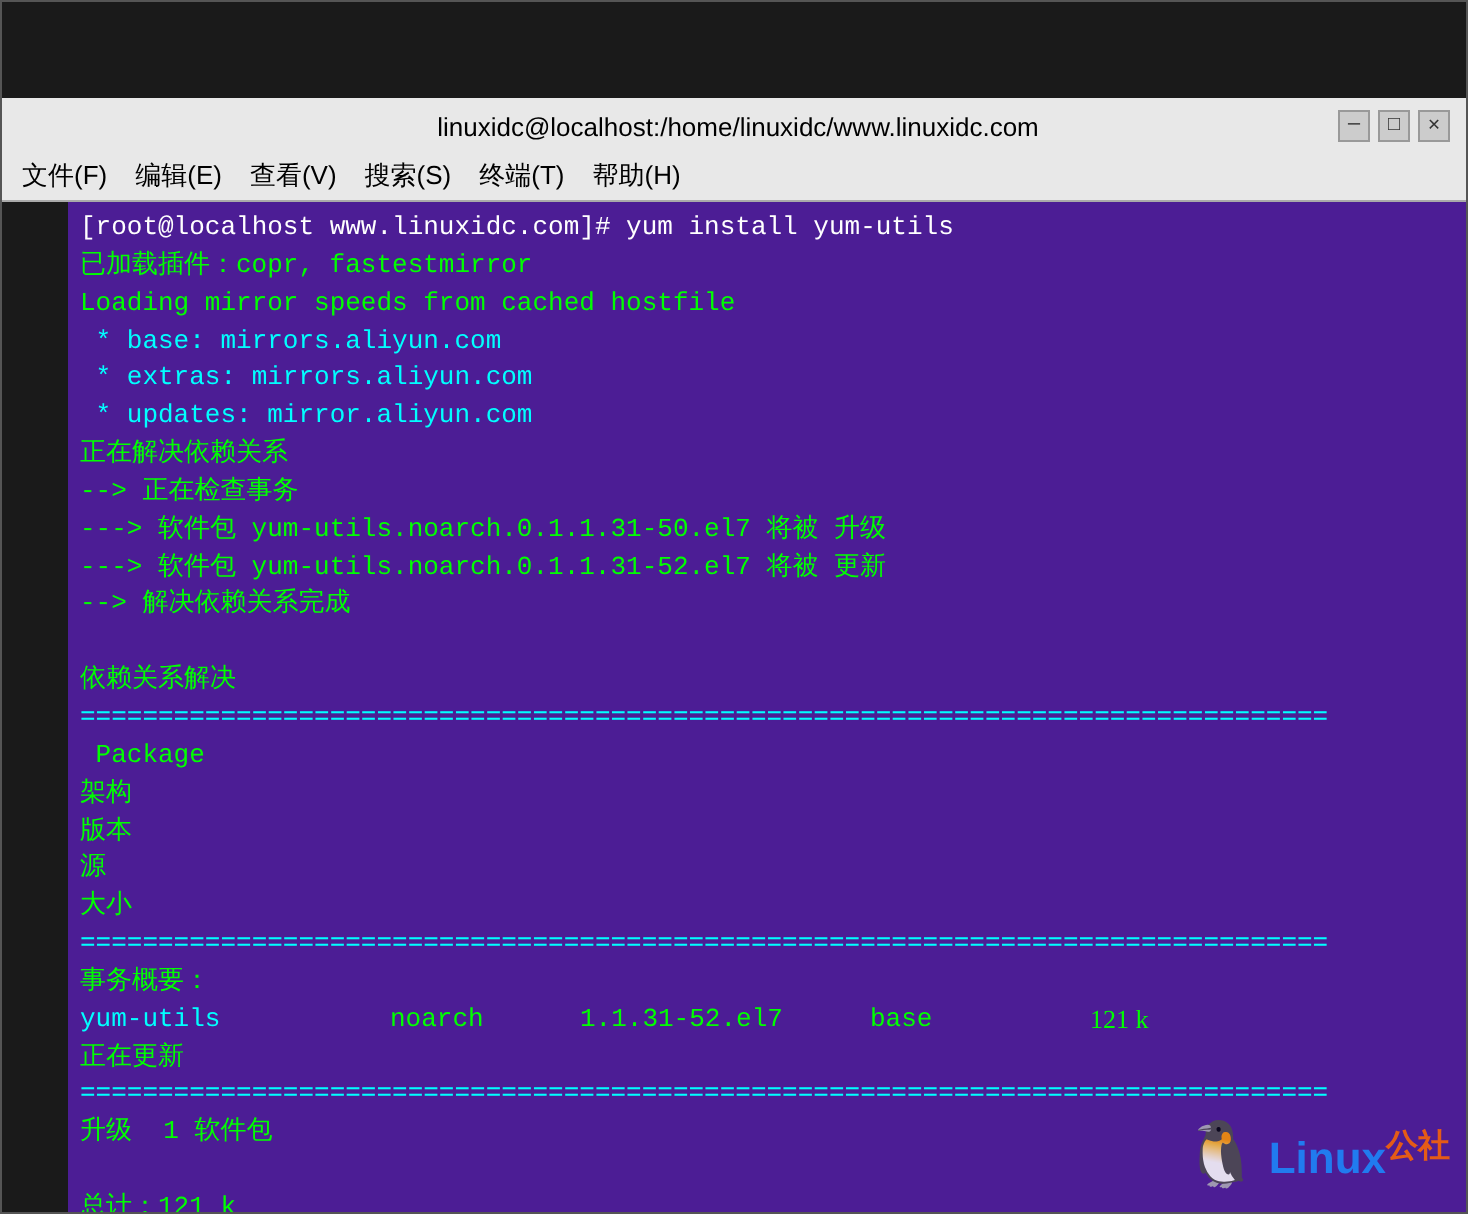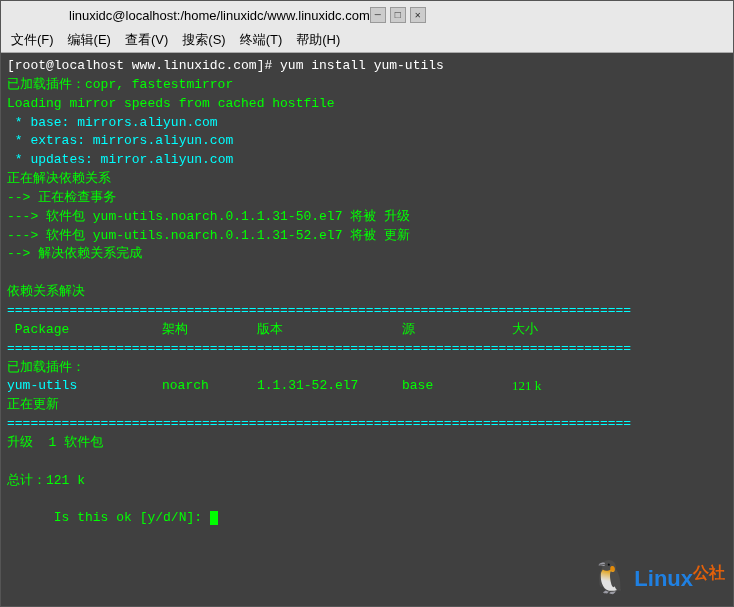--- a/index.html
+++ b/index.html
@@ -19,23 +19,24 @@
       display: flex;
       flex-direction: column;
       border: 1px solid #555;
     }
 
     .title-bar {
       background: #e8e8e8;
       height: 28px;
       display: flex;
       align-items: center;
-      justify-content: flex-start;
+      justify-content: space-between;
       padding: 0 8px;
       flex-shrink: 0;
+      margin-top: 48px;
     }
 
     .title-bar-center {
       font-size: 13px;
       color: #000;
       font-family: sans-serif;
     }
 
     .title-bar-buttons {
       display: flex;
@@ -68,27 +69,28 @@
     .menu-item {
       font-size: 13px;
       color: #000;
       font-family: sans-serif;
       padding: 2px 6px;
       cursor: pointer;
     }
 
     .terminal {
       flex: 1;
-      background: #404040;
+      background: #4c1d95;
       color: #00ff00;
       font-size: 13px;
       font-family: 'Courier New', Courier, monospace;
       padding: 4px 6px;
       overflow: hidden;
       position: relative;
+      margin-left: 33px;
     }
 
     .line {
       line-height: 1.45;
       white-space: pre;
     }
 
     .line.cyan { color: #00ffff; }
     .line.white { color: #ffffff; }
     .line.green { color: #00ff00; }
@@ -151,29 +153,29 @@
     <div class="line cyan"> * extras: mirrors.aliyun.com</div>
     <div class="line cyan"> * updates: mirror.aliyun.com</div>
     <div class="line green">正在解决依赖关系</div>
     <div class="line green">--&gt; 正在检查事务</div>
     <div class="line green">---&gt; 软件包 yum-utils.noarch.0.1.1.31-50.el7 将被 升级</div>
     <div class="line green">---&gt; 软件包 yum-utils.noarch.0.1.1.31-52.el7 将被 更新</div>
     <div class="line green">--&gt; 解决依赖关系完成</div>
     <div class="line green">&nbsp;</div>
     <div class="line green">依赖关系解决</div>
     <div class="line separator">================================================================================</div>
-    <div class="line" style="display:flex; color:#00ff00;">
+    <div class="line" style="display:flex; color:#00ff00;flex-direction:column;">
       <span style="width:155px;"> Package</span>
       <span style="width:95px;">架构</span>
       <span style="width:145px;">版本</span>
       <span style="width:110px;">源</span>
       <span style="width:60px;">大小</span>
     </div>
     <div class="line separator">================================================================================</div>
-    <div class="line green">已加载插件：</div>
+    <div class="line green">事务概要：</div>
     <div class="line" style="display:flex; color:#00ff00;">
       <span style="width:155px;"><span class="pkg-name">yum-utils</span></span>
       <span style="width:95px;">noarch</span>
       <span style="width:145px;">1.1.31-52.el7</span>
       <span style="width:110px;">base</span>
       <span style="width:60px;font-family:Liberation Serif, serif;">121 k</span>
     </div>
     <div class="line green">正在更新</div>
     <div class="line separator">================================================================================</div>
     <div class="line green">升级  1 软件包</div>

